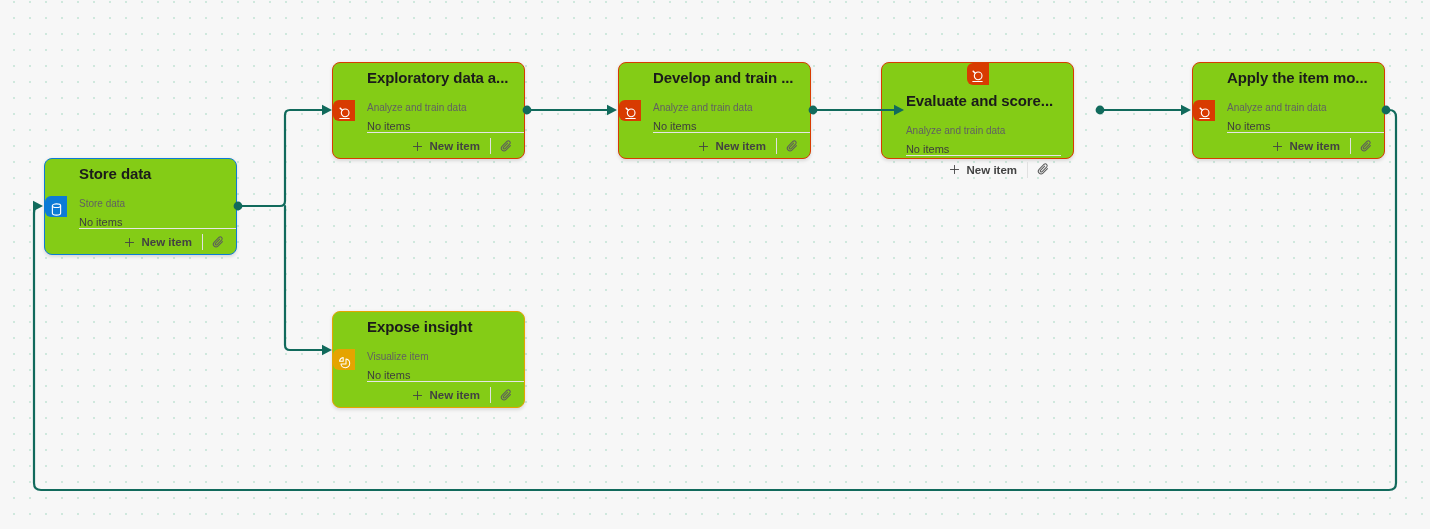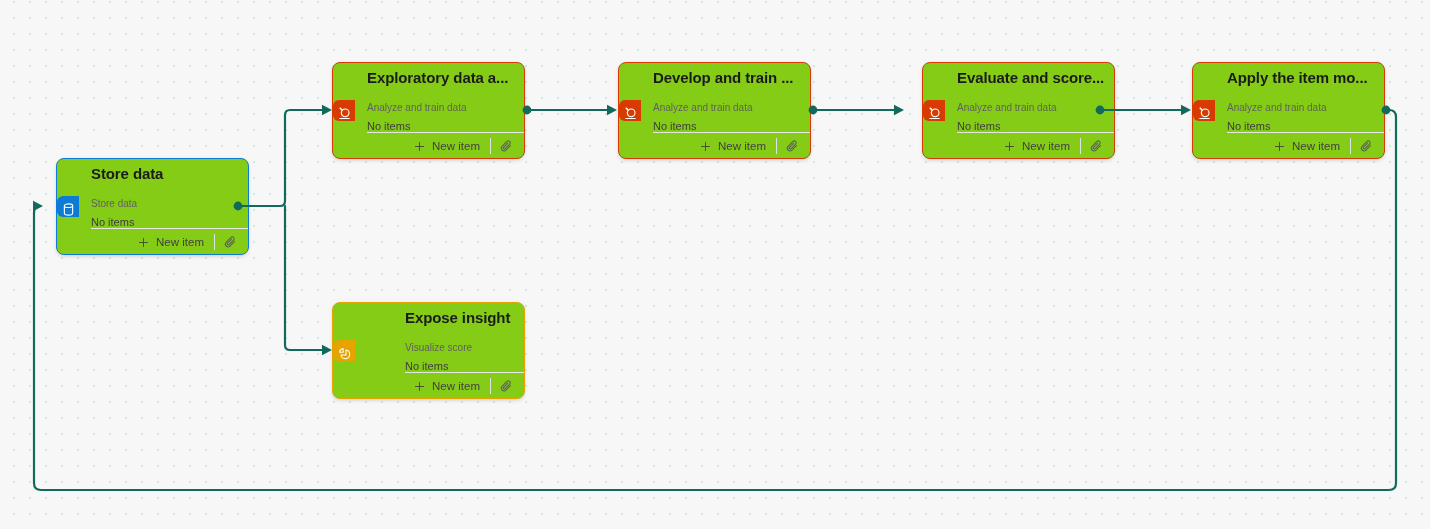--- a/index.html
+++ b/index.html
@@ -18,26 +18,26 @@
     background-position:6px 10px;
   }
   .edges{position:absolute;inset:0;pointer-events:none;z-index:3;}
   .card{
     position:absolute;width:193px;height:97px;
     background:#84cc16;border-radius:8px;
     display:flex;box-sizing:border-box;
     box-shadow:0 1.6px 3.6px rgba(0,0,0,.12);
     z-index:2;cursor:pointer;align-items:center;
   }
-  .card-store{left:56px;top:158px;border:1.4px solid #0c7bd6;}
+  .card-store{left:44px;top:158px;border:1.4px solid #0c7bd6;}
   .card-exploratory{left:332px;top:62px;border:1.4px solid #d83b01;}
   .card-develop{left:618px;top:62px;border:1.4px solid #d83b01;}
-  .card-evaluate{left:922px;top:62px;border:1.4px solid #d83b01;}
+  .card-evaluate{left:881px;top:62px;border:1.4px solid #d83b01;flex-direction:column;}
   .card-apply{left:1192px;top:62px;border:1.4px solid #d83b01;}
-  .card-expose{left:332px;top:302px;border:1.4px solid #e5a400;gap:38px;}
+  .card-expose{left:332px;top:311px;border:1.4px solid #e5a400;}
   .stripe{
     width:22px;flex:0 0 22px;border-radius:6px 0 0 6px;
     display:flex;justify-content:center;align-items:flex-start;
     padding-top:6px;box-sizing:border-box;
   }
   .stripe-blue{background:#0c7bd6;}
   .stripe-red{background:#d83b01;}
   .stripe-gold{background:#e5a400;}
   .stripe svg{display:block;}
   .body{
@@ -55,21 +55,21 @@
   }
   .noitems{font-size:11px;color:#3d3d3d;margin-top:7px;}
   .footer{
     margin-top:auto;border-top:1px solid #e6e6e6;
     height:27px;display:flex;align-items:center;justify-content:flex-end;
     padding-right:5px;
   }
   .newitem{
     display:flex;align-items:center;gap:6px;
     background:none;border:none;font-family:inherit;
-    font-size:11.5px;color:#424242;padding:2px 7px;cursor:pointer;border-radius:4px;
+    font-size:11.5px;color:#424242;padding:2px 7px;cursor:pointer;border-radius:4px;font-weight:bold;
   }
   .vdiv{width:1px;height:16px;background:#e1e1e1;margin:0 3px;}
   .clipbtn{
     background:none;border:none;padding:2px 5px;cursor:pointer;border-radius:4px;
     display:flex;align-items:center;
   }
 </style>
 </head>
 <body>
 
@@ -260,21 +260,21 @@
   <div class="stripe stripe-gold">
     <span>
       <svg width="15" height="15" viewBox="0 0 16 16">
           <path d="M6.6 2.7A4.7 4.7 0 0 0 2.7 6.6h3.9z" fill="none" stroke="#fff" stroke-width="1.1" stroke-linejoin="round"></path>
           <path d="M9.6 4.2a4.7 4.7 0 1 1-5.4 5.4h5.4z" fill="none" stroke="#fff" stroke-width="1.1" stroke-linejoin="round"></path>
         </svg>
     </span>
   </div>
   <div class="body">
     <div class="title">Expose insight</div>
-    <div class="subtitle">Visualize score</div>
+    <div class="subtitle">Visualize item</div>
     <div class="noitems">No items</div>
     <div class="footer">
       <button class="newitem">
         <svg width="13" height="13" viewBox="0 0 16 16">
             <path d="M8 2.5v11M2.5 8h11" stroke="#424242" stroke-width="1.1" fill="none"></path>
           </svg>
         <span>New item</span>
       </button>
       <div class="vdiv"></div>
       <button class="clipbtn">

